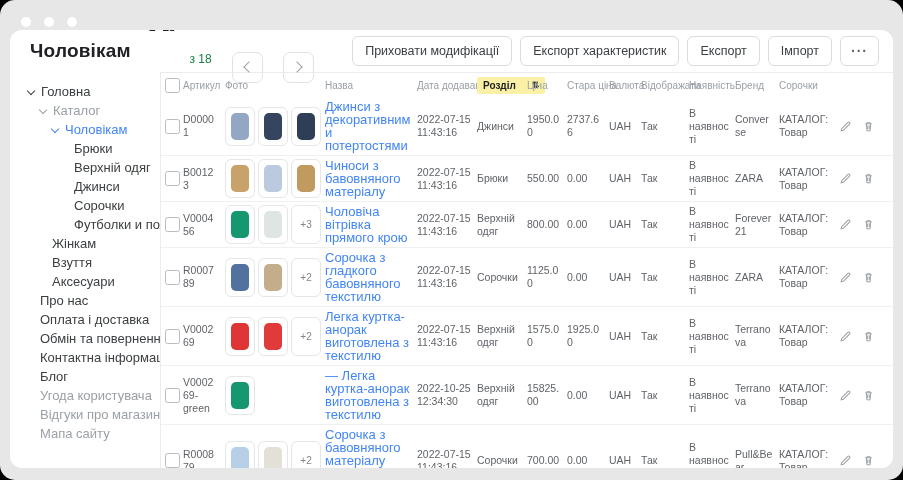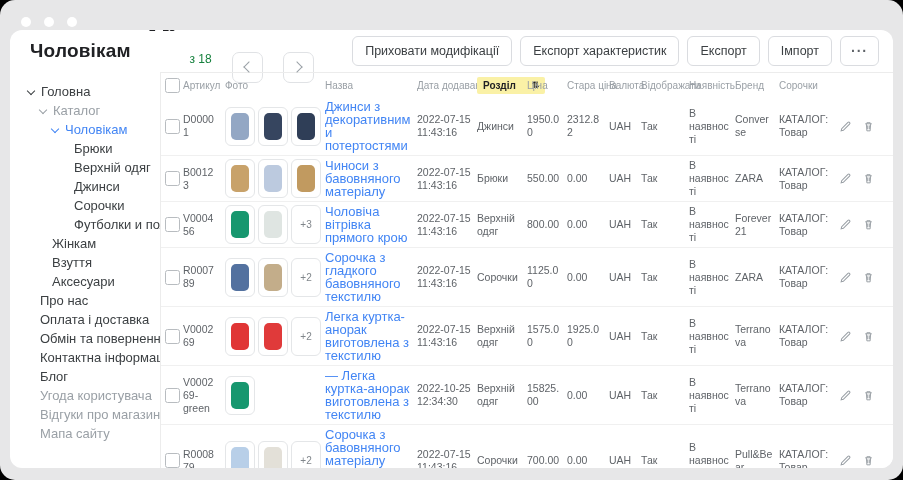--- a/index.html
+++ b/index.html
@@ -194,21 +194,21 @@
               <span class="thumb">
                   <i class="garment" style="background: rgb(47, 62, 87);"></i>
                 </span>
             </div>
             <div class="td">
                 <a class="name-link">Джинси з декоративними потертостями</a>
               </div>
             <div class="td">2022-07-15 11:43:16</div>
             <div class="td">Джинси</div>
             <div class="td">1950.00</div>
-            <div class="td">2312.82</div>
+            <div class="td">2737.66</div>
             <div class="td">UAH</div>
             <div class="td">Так</div>
             <div class="td">В наявності</div>
             <div class="td">Converse</div>
             <div class="td">КАТАЛОГ: Товар</div>
             <div class="td c-actions">
               <span class="icon-btn">
                   <svg width="13" height="13" viewBox="0 0 24 24">
                     <path d="M4 20l1-4L16.5 4.5a2.1 2.1 0 0 1 3 3L8 19l-4 1z" fill="none" stroke="#9aa0a6" stroke-width="2"></path>
                   </svg>

